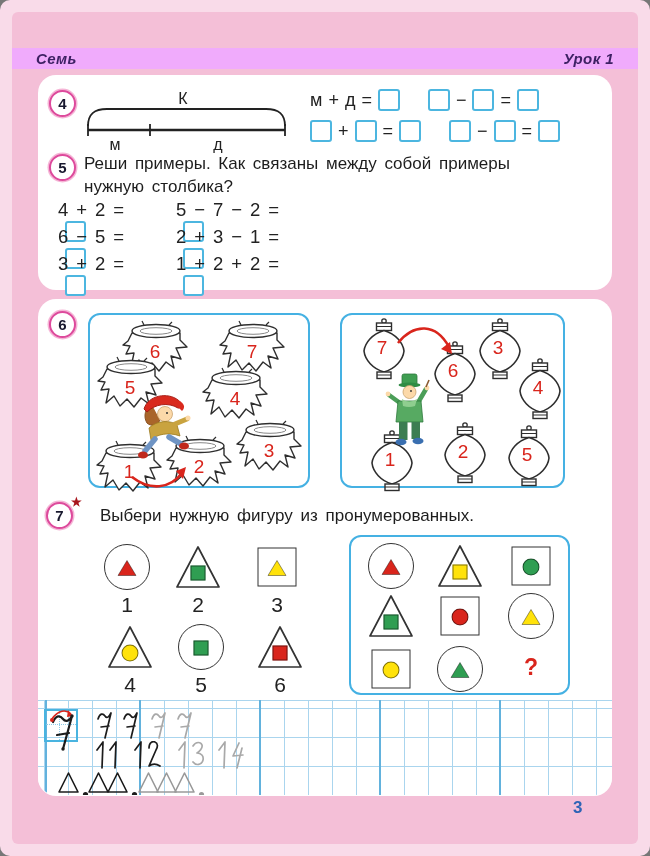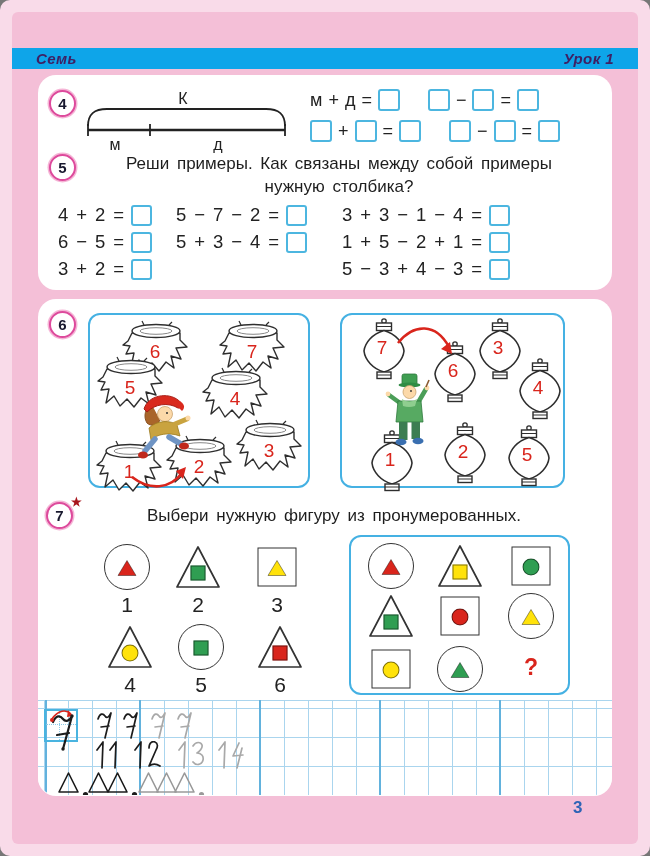--- a/index.html
+++ b/index.html
@@ -1,39 +1,39 @@
 <!DOCTYPE html>
 <html><head>
 <meta charset="utf-8">
 <style>
   html,body{margin:0;padding:0;background:#777;}
   .page{position:relative;width:650px;height:856px;background:#f9dbe9;
         font-family:"Liberation Sans",sans-serif;overflow:hidden;border-radius:10px;margin:0 auto;}
   .inner{position:absolute;inset:12px;background:#f4bfd7;border-radius:6px;}
-  .band{position:absolute;left:0;right:0;top:36px;height:21px;background:#0ea5e9;
+  .band{position:absolute;left:0;right:0;top:36px;height:21px;background:#f0abfc;
         display:flex;justify-content:space-between;align-items:center;padding:0 24px;box-sizing:border-box;}
   .band span{font-size:15px;font-weight:bold;font-style:italic;color:#3e2164;letter-spacing:.4px;}
   .panel{position:absolute;background:#fff;border-radius:18px;}
   #panel1{left:26px;top:63px;width:574px;height:215px;}
   #panel2{left:26px;top:287px;width:574px;height:497px;}
   .badge{position:absolute;width:27px;height:27px;border-radius:50%;background:#fff;
          border:2px solid #dd4a9c;box-shadow:0 0 0 1.5px #f5b5d6;box-sizing:border-box;
          display:flex;align-items:center;justify-content:center;font-size:15px;font-weight:bold;color:#18182e;}
   .star{position:absolute;font-size:12px;color:#a8151d;font-weight:bold;}
-  .instr{position:absolute;font-size:17px;color:#1d1d1d;word-spacing:3px;line-height:22.5px;text-align:center;}
+  .instr{position:absolute;font-size:17px;color:#1d1d1d;word-spacing:3px;line-height:22.5px;}
   .t4svg text{font-size:16px;fill:#222;}
   #t4-eqs{position:absolute;left:272px;top:14px;display:flex;flex-direction:column;gap:9px;}
   .t4row{display:flex;gap:28px;align-items:center;}
   .t4group{display:flex;gap:6px;align-items:center;}
   .tok{font-size:18px;color:#222;}
   .ansbox{width:21px;height:21px;border:2px solid #4cb6e0;border-radius:3px;background:#fff;box-sizing:border-box;flex:none;}
   .ansbox.big{width:22px;height:22px;}
   #t5-grid{position:absolute;left:20px;top:124px;display:grid;grid-template-columns:118px 166px auto;}
   .t5col{display:flex;flex-direction:column;}
-  .eqrow{height:27px;display:flex;align-items:flex-end;}
+  .eqrow{height:27px;display:flex;align-items:flex-start;flex-direction:column;}
   .eqrow .lbl{font-size:18.5px;color:#222;letter-spacing:.4px;word-spacing:2px;}
   .eqrow .ansbox{margin-left:7px;}
   .bluebox{position:absolute;border:2px solid #45b1e3;border-radius:12px;background:#fff;box-sizing:border-box;}
   #boxA{left:50px;top:14px;width:222px;height:175px;}
   #boxB{left:302px;top:14px;width:225px;height:175px;}
   #boxC{left:311px;top:236px;width:221px;height:160px;}
   .abs{position:absolute;}
   .fig{position:relative;}
   .fo{position:absolute;left:50%;top:50%;transform:translate(-50%,-50%);box-sizing:border-box;}
   .fo-circle{border:1.7px solid #333;border-radius:50%;}
@@ -141,35 +141,25 @@
               <span class="lbl">3 + 2 =</span>
               <div class="ansbox"></div>
             </div>
           </div>
           <div class="t5col">
             <div class="eqrow">
               <span class="lbl">5 − 7 − 2 =</span>
               <div class="ansbox"></div>
             </div>
             <div class="eqrow">
-              <span class="lbl">5 + 3 − 4 =</span>
+              <span class="lbl">2 + 3 − 1 =</span>
               <div class="ansbox"></div>
             </div>
-          </div>
-          <div class="t5col">
             <div class="eqrow">
-              <span class="lbl">3 + 3 − 1 − 4 =</span>
-              <div class="ansbox"></div>
-            </div>
-            <div class="eqrow">
-              <span class="lbl">1 + 5 − 2 + 1 =</span>
-              <div class="ansbox"></div>
-            </div>
-            <div class="eqrow">
-              <span class="lbl">5 − 3 + 4 − 3 =</span>
+              <span class="lbl">1 + 2 + 2 =</span>
               <div class="ansbox"></div>
             </div>
           </div>
         </div>
     </section>
 
     <section class="panel" id="panel2">
       <div class="badge" style="left:11px;top:12px">
         <span>6</span>
       </div>
@@ -327,21 +317,21 @@
           <div class="abs" style="left: 52px; top: 6px;"><svg width="62" height="40" viewBox="0 0 62 40">
  <path d="M4,22 C20,2 42,2 55,26 " fill="none" stroke="#d9251c" stroke-width="2.6"></path>
  <path d="M58,33 L56,21 L47,28 Z" fill="#d9251c"></path>
             </svg></div>
         </div>
 
       <div class="badge" style="left:8px;top:203px">
         <span>7</span>
       </div>
       <span class="star" style="left:33px;top:196px">★</span>
-      <div class="instr" style="left:46px;top:206px;width:500px">Выбери нужную фигуру из пронумерованных.</div>
+      <div class="instr" style="left:62px;top:206px;width:500px">Выбери нужную фигуру из пронумерованных.</div>
 
       <div class="bluebox" id="boxC">
           <div class="abs" style="left: 17px; top: 6px;">
             <div class="fig" style="width:46px;height:46px">
               <div class="fo fo-circle" style="width:46px;height:46px"></div>
               <svg class="fi" style="top:52%" width="20" height="17" viewBox="0 0 20 17">
      <polygon points="10,1 19,16 1,16" fill="#d9251c" stroke="rgba(0,0,0,.5)" stroke-width="0.8"></polygon>
               </svg>
             </div>
           </div>

